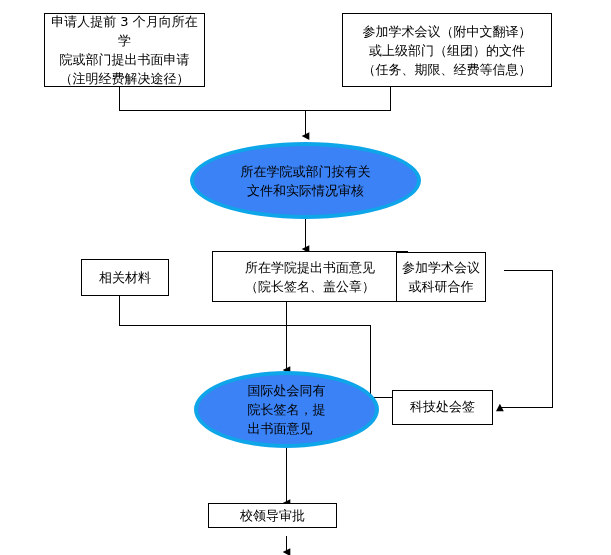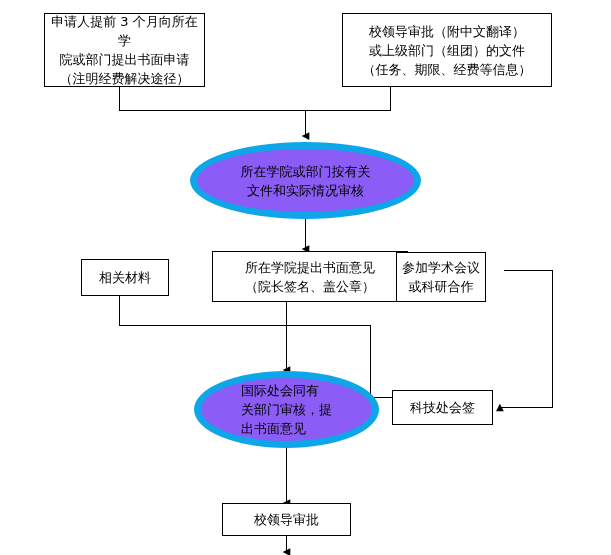--- a/index.html
+++ b/index.html
@@ -34,23 +34,23 @@
     line-height: 19px;
     letter-spacing: 0px;
     white-space: pre-line;
     z-index: 2;
   }
   .box {
     border: 1px solid #000000;
     background: #ffffff;
   }
   .ellipse {
-    border: 7px solid #0ea5e9;
+    border: 4px solid #0ea5e9;
     border-radius: 50%;
-    background: #8b5cf6;
+    background: #3b82f6;
   }
   .node-text {
     display: block;
     white-space: pre-line;
   }
   .ell-left .node-text {
     text-align: left;
   }
 </style>
 </head>
@@ -92,21 +92,21 @@
     </g>
   </svg>
 
   <div class="node box" style="left:44px; top:13px; width:161px; height:74px;justify-content:center;">
     <span class="node-text">申请人提前 3 个月向所在学
 院或部门提出书面申请
 （注明经费解决途径）</span>
   </div>
 
   <div class="node box" style="left:342px; top:13px; width:210px; height:74px;">
-    <span class="node-text">校领导审批（附中文翻译）
+    <span class="node-text">参加学术会议（附中文翻译）
 或上级部门（组团）的文件
 （任务、期限、经费等信息）</span>
   </div>
 
   <div class="node ellipse" style="left:190px; top:142px; width:231px; height:77px;">
     <span class="node-text">所在学院或部门按有关
 文件和实际情况审核</span>
   </div>
 
   <div class="node box" style="left:81px; top:259px; width:88px; height:37px;">
@@ -116,27 +116,27 @@
   <div class="node box" style="left:212px; top:251px; width:196px; height:51px;">
     <span class="node-text">所在学院提出书面意见
 （院长签名、盖公章）</span>
   </div>
 
   <div class="node box" style="left:396px; top:252px; width:90px; height:50px;">
     <span class="node-text">参加学术会议
 或科研合作</span>
   </div>
 
-  <div class="node box" style="left:392px; top:390px; width:101px; height:35px;">
+  <div class="node box" style="left:392px; top:390px; width:101px; height:35px;font-family:Liberation Mono, monospace;">
     <span class="node-text">科技处会签</span>
   </div>
 
   <div class="node ellipse ell-left" style="left:194px; top:371px; width:185px; height:77px;">
     <span class="node-text">国际处会同有
-关部门审核，提
+院长签名，提
 出书面意见</span>
   </div>
 
-  <div class="node box" style="left:222px; top:503px; width:129px; height:33px;">
+  <div class="node box" style="left:208px; top:503px; width:129px; height:25px;">
     <span class="node-text">校领导审批</span>
   </div>
 
 </div>
 
 </body></html>

